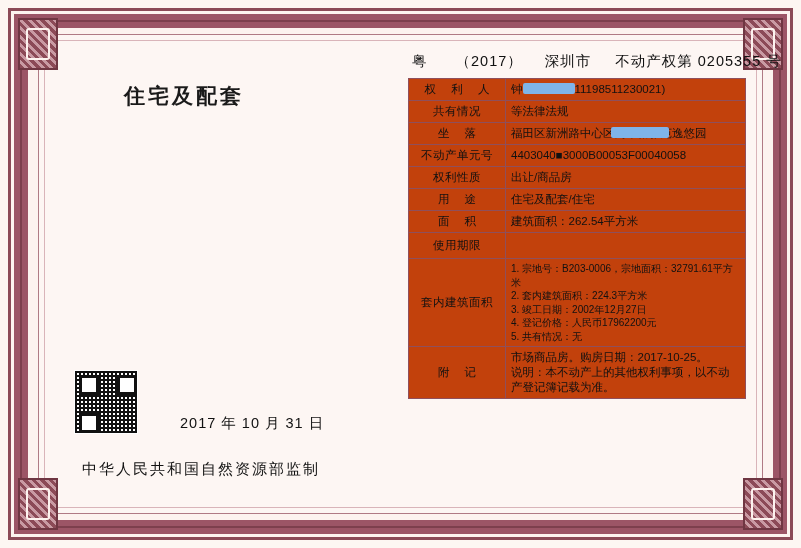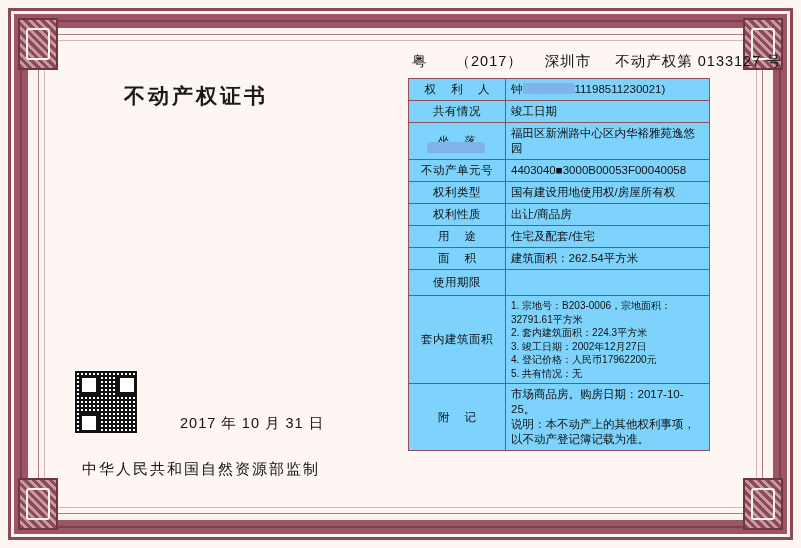--- a/index.html
+++ b/index.html
@@ -52,22 +52,22 @@
   .issuer{position:absolute;left:30px;top:412px;font-size:15px;letter-spacing:2px;color:#111;}
 
   
   .right{position:absolute;left:352px;top:0;right:0;height:100%;}
   .hdr{position:absolute;left:8px;top:4px;font-size:14.5px;color:#111;letter-spacing:1px;white-space:nowrap;}
   .hdr span{display:inline-block;}
   .hdr .sp1{width:28px;}
   .hdr .sp2{width:22px;}
   .hdr .sp3{width:24px;}
 
-  table.tbl{position:absolute;left:4px;top:30px;width:302px;border-collapse:collapse;
-    background:#7dd3fc;table-layout:fixed;}
+  table.tbl{position:absolute;left:4px;top:30px;width:338px;border-collapse:collapse;
+    background:#c2410c;table-layout:fixed;}
   table.tbl td{border:1px solid #8f4f5c;font-size:11.5px;color:#111;padding:3px 5px;
     vertical-align:middle;line-height:15px;}
   td.lbl{width:86px;text-align:center;letter-spacing:0.5px;font-size:12px;}
   td.lbl.sp{letter-spacing:6px;text-indent:6px;}
   td.val{font-size:11.5px;}
   .redact{display:inline-block;background:#7fb4e8;border-radius:2px;height:11px;vertical-align:-1px;}
   .redact.r1{width:52px;}
   .redact.r3{width:58px;}
   ol.mini{margin:0;padding:0;list-style:none;font-size:10px;line-height:13.5px;}
   ol.mini li{white-space:normal;}
@@ -83,55 +83,51 @@
   <div class="frame-inner2"></div>
 
   <div class="corner c-tl"></div>
   <div class="corner c-tr"></div>
   <div class="corner c-bl"></div>
   <div class="corner c-br"></div>
 
   <div class="content">
 
     <div class="left">
-      <div class="title">不动产权证书</div>
+      <div class="title">住宅及配套</div>
 
 
       <div class="qr"></div>
 
       <div class="date">2017 年 10 月 31 日</div>
       <div class="issuer">中华人民共和国自然资源部监制</div>
     </div>
 
     <div class="right">
       <div class="hdr">
-        <span>粤</span><span class="sp1"></span><span>（</span><span>2017</span><span>）</span><span class="sp2"></span><span>深圳市</span><span class="sp3"></span><span>不动产权第</span>&nbsp;<span>0133127</span>&nbsp;<span>号</span>
+        <span>粤</span><span class="sp1"></span><span>（</span><span>2017</span><span>）</span><span class="sp2"></span><span>深圳市</span><span class="sp3"></span><span>不动产权第</span>&nbsp;<span>0205355</span>&nbsp;<span>号</span>
       </div>
 
       <table class="tbl">
         <tbody>
           <tr>
             <td class="lbl sp">权 利 人</td>
             <td class="val"><span>钟</span><span class="redact r1"></span><span>11198511230021)</span></td>
           </tr>
           <tr>
             <td class="lbl">共有情况</td>
-            <td class="val">竣工日期</td>
+            <td class="val">等法律法规</td>
           </tr>
           <tr>
             <td class="lbl sp">坐 落</td>
             <td class="val"><span>福田区新洲路中心区内华裕雅苑逸悠园</span><span class="redact r3" style="position:absolute;margin-left:-96px;margin-top:1px;"></span></td>
           </tr>
           <tr>
             <td class="lbl">不动产单元号</td>
             <td class="val">4403040■3000B00053F00040058</td>
-          </tr>
-          <tr>
-            <td class="lbl">权利类型</td>
-            <td class="val">国有建设用地使用权/房屋所有权</td>
           </tr>
           <tr>
             <td class="lbl">权利性质</td>
             <td class="val">出让/商品房</td>
           </tr>
           <tr>
             <td class="lbl sp">用 途</td>
             <td class="val">住宅及配套/住宅</td>
           </tr>
           <tr>

